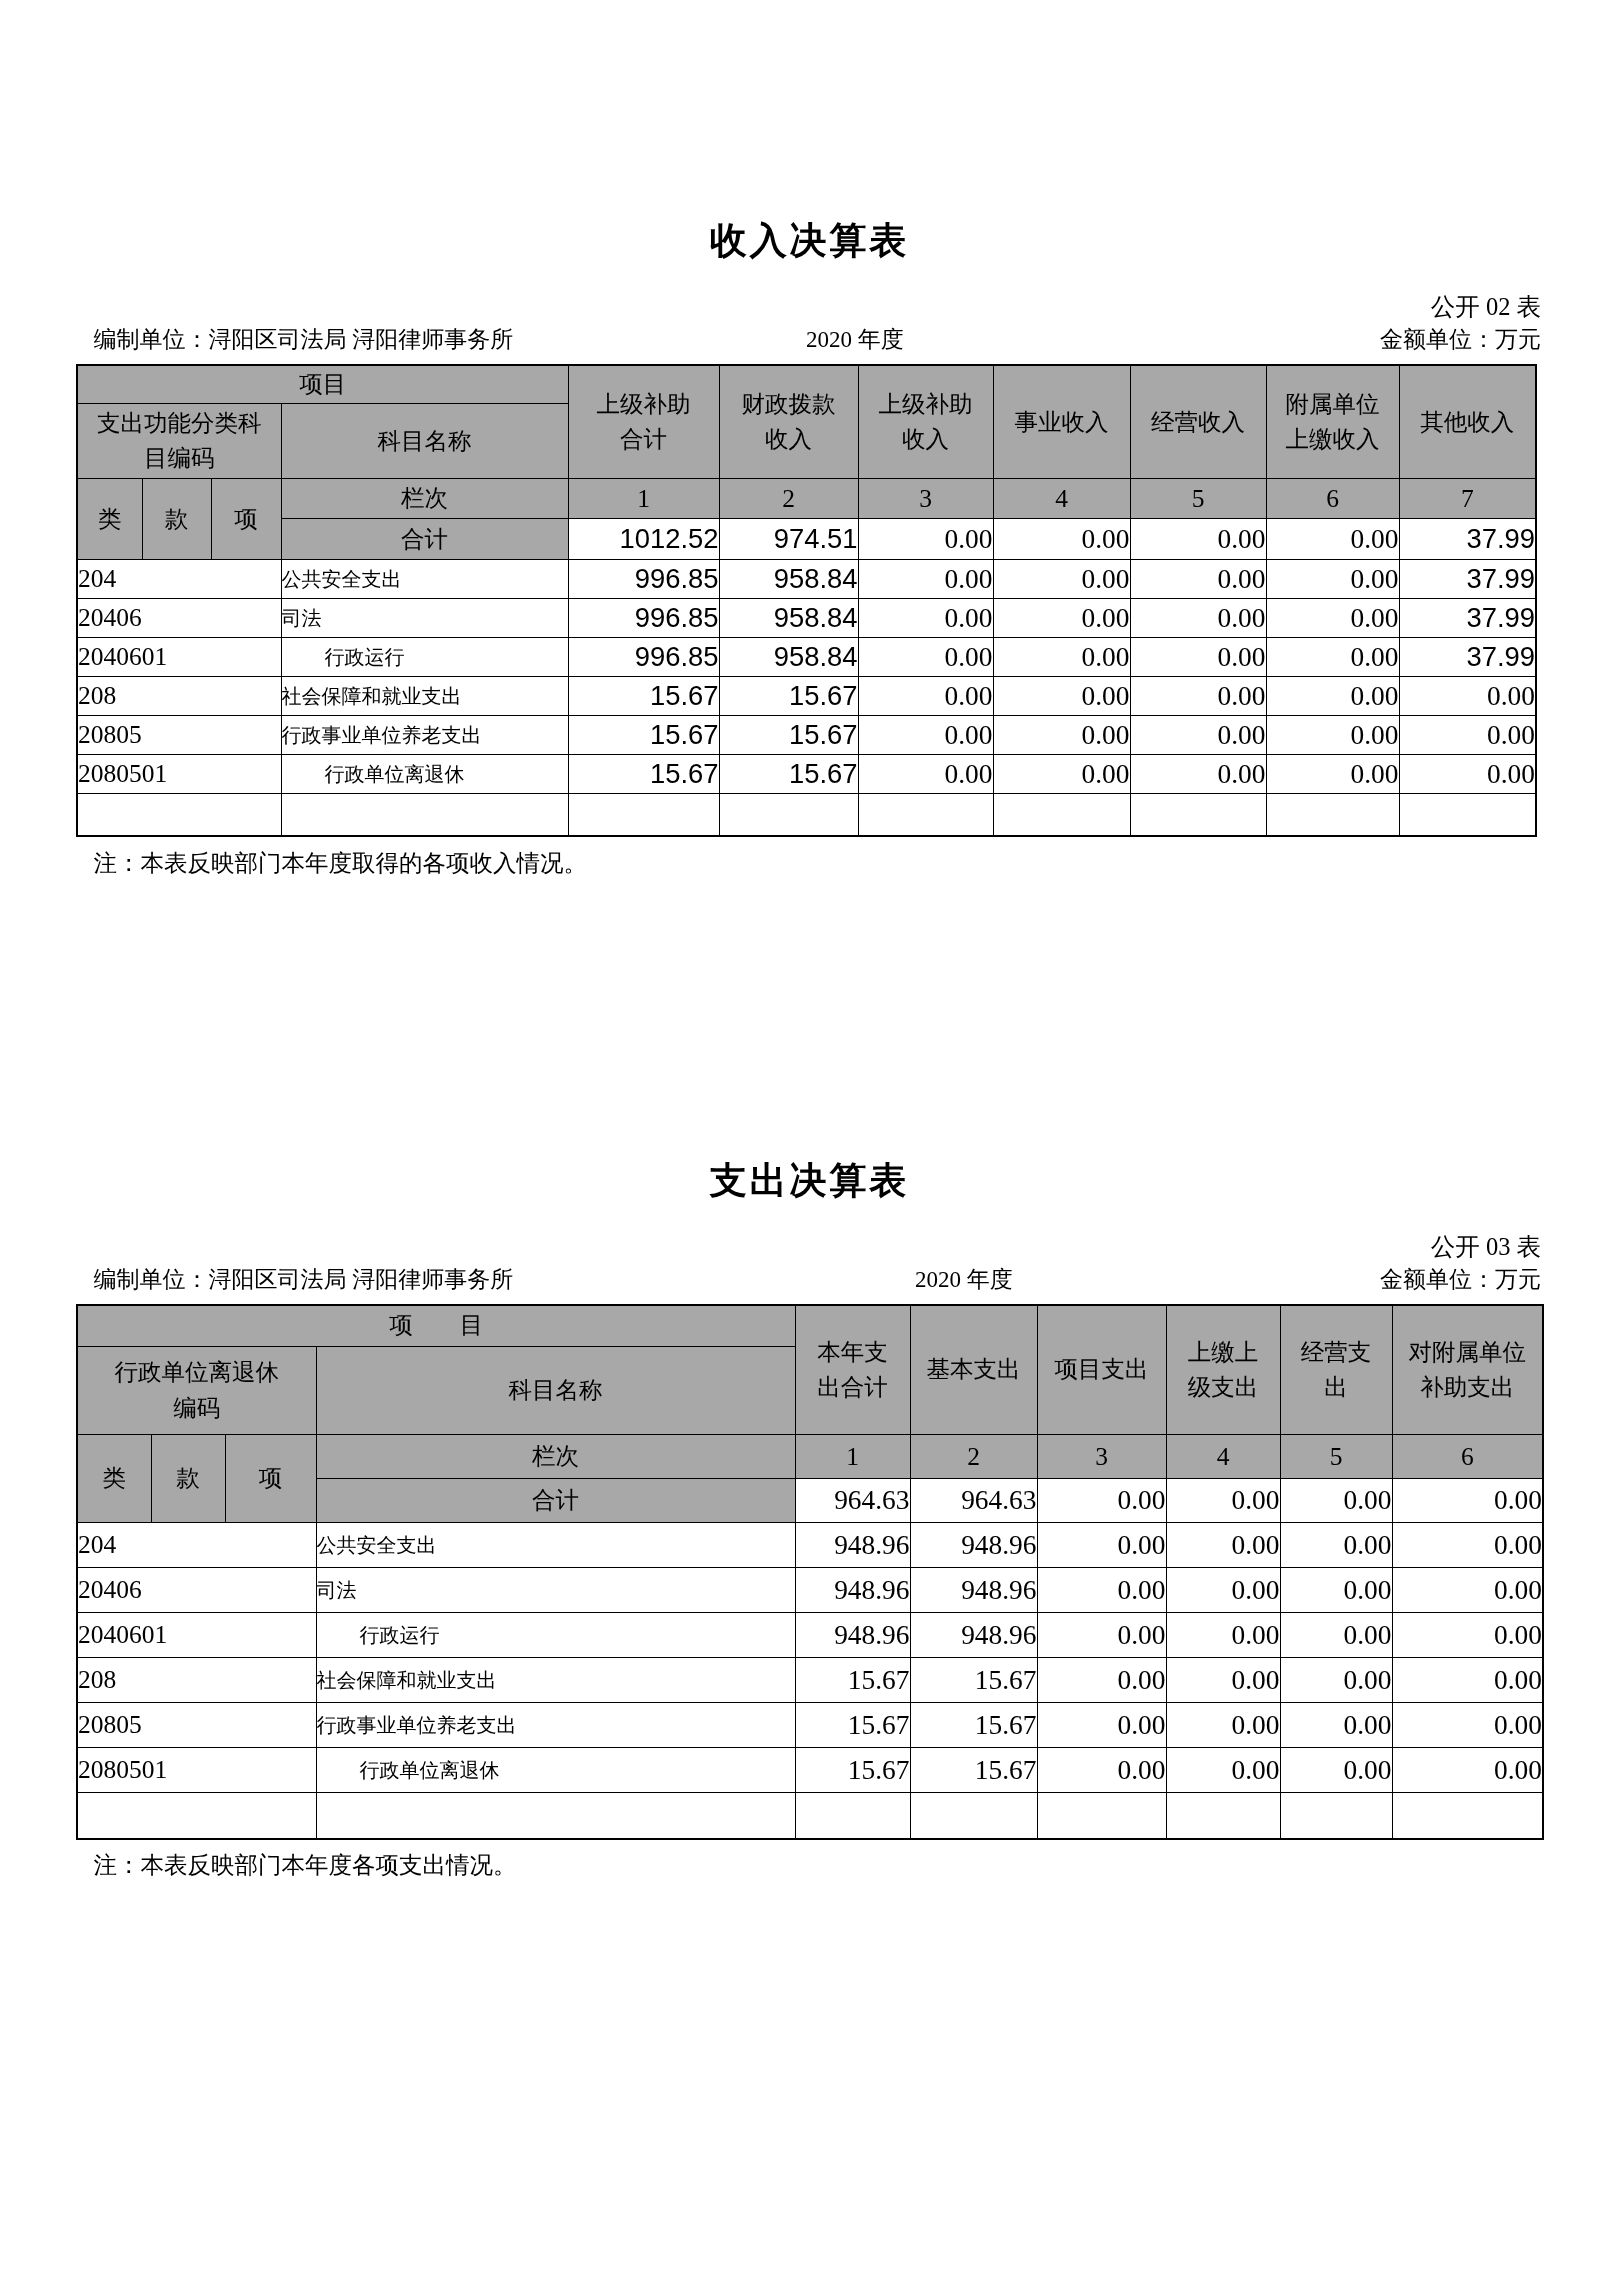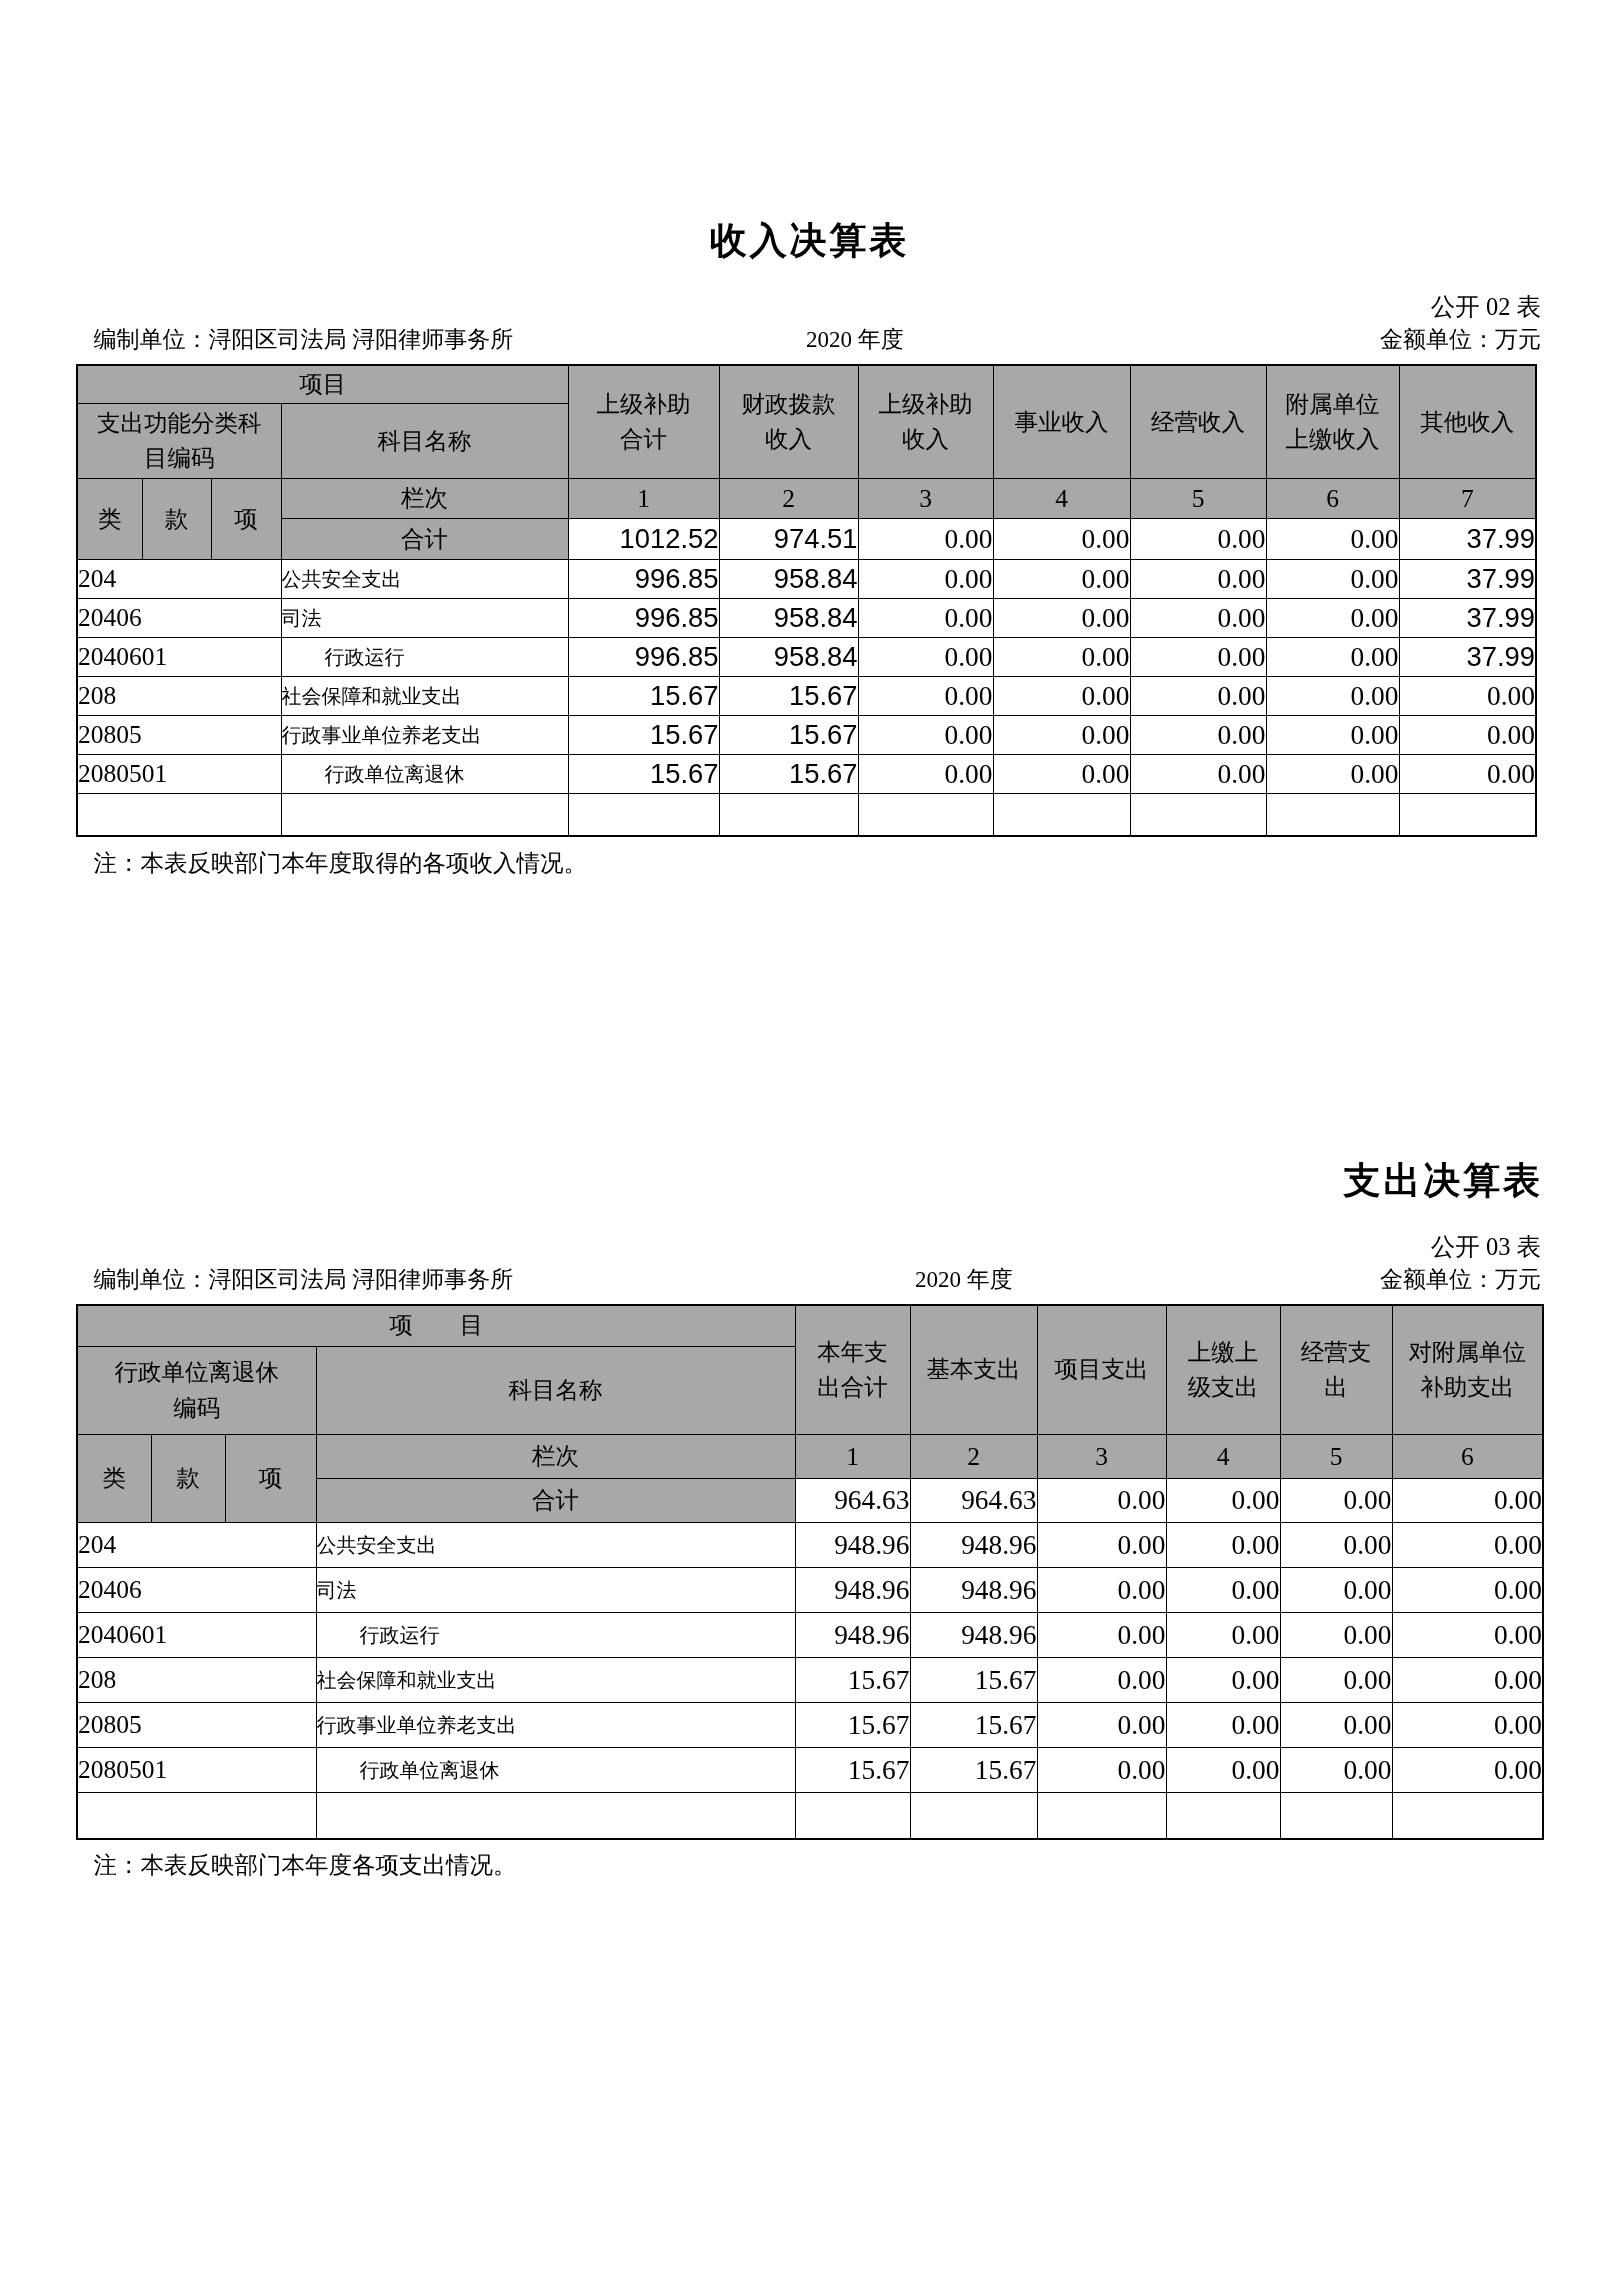--- a/index.html
+++ b/index.html
@@ -9,21 +9,21 @@
     font-family:"Liberation Serif","DejaVu Serif",serif;
   }
   .page { position:relative; width:1621px; height:2293px; overflow:hidden; }
   .content { position:absolute; left:76px; top:0; width:1467px; }
 
   .doc-title {
     font-size:37px; font-weight:bold; text-align:center;
     letter-spacing:2.9px; line-height:45px;
   }
   .t1 { margin-top:218px; }
-  .t2 { margin-top:280px;text-align:right; }
+  .t2 { margin-top:280px; }
 
   .sheet-no {
     text-align:right; font-size:24.5px; line-height:29px; margin-top:29px;
     padding-right:2px;
   }
   .meta-row { position:relative; height:35px; margin-top:2px; font-size:23px; line-height:33px; }
   .meta-org  { position:absolute; left:17.6px; top:0; }
   .meta-year { position:absolute; top:0; }
   .y1 { left:730px; }
   .y2 { left:839px; }

